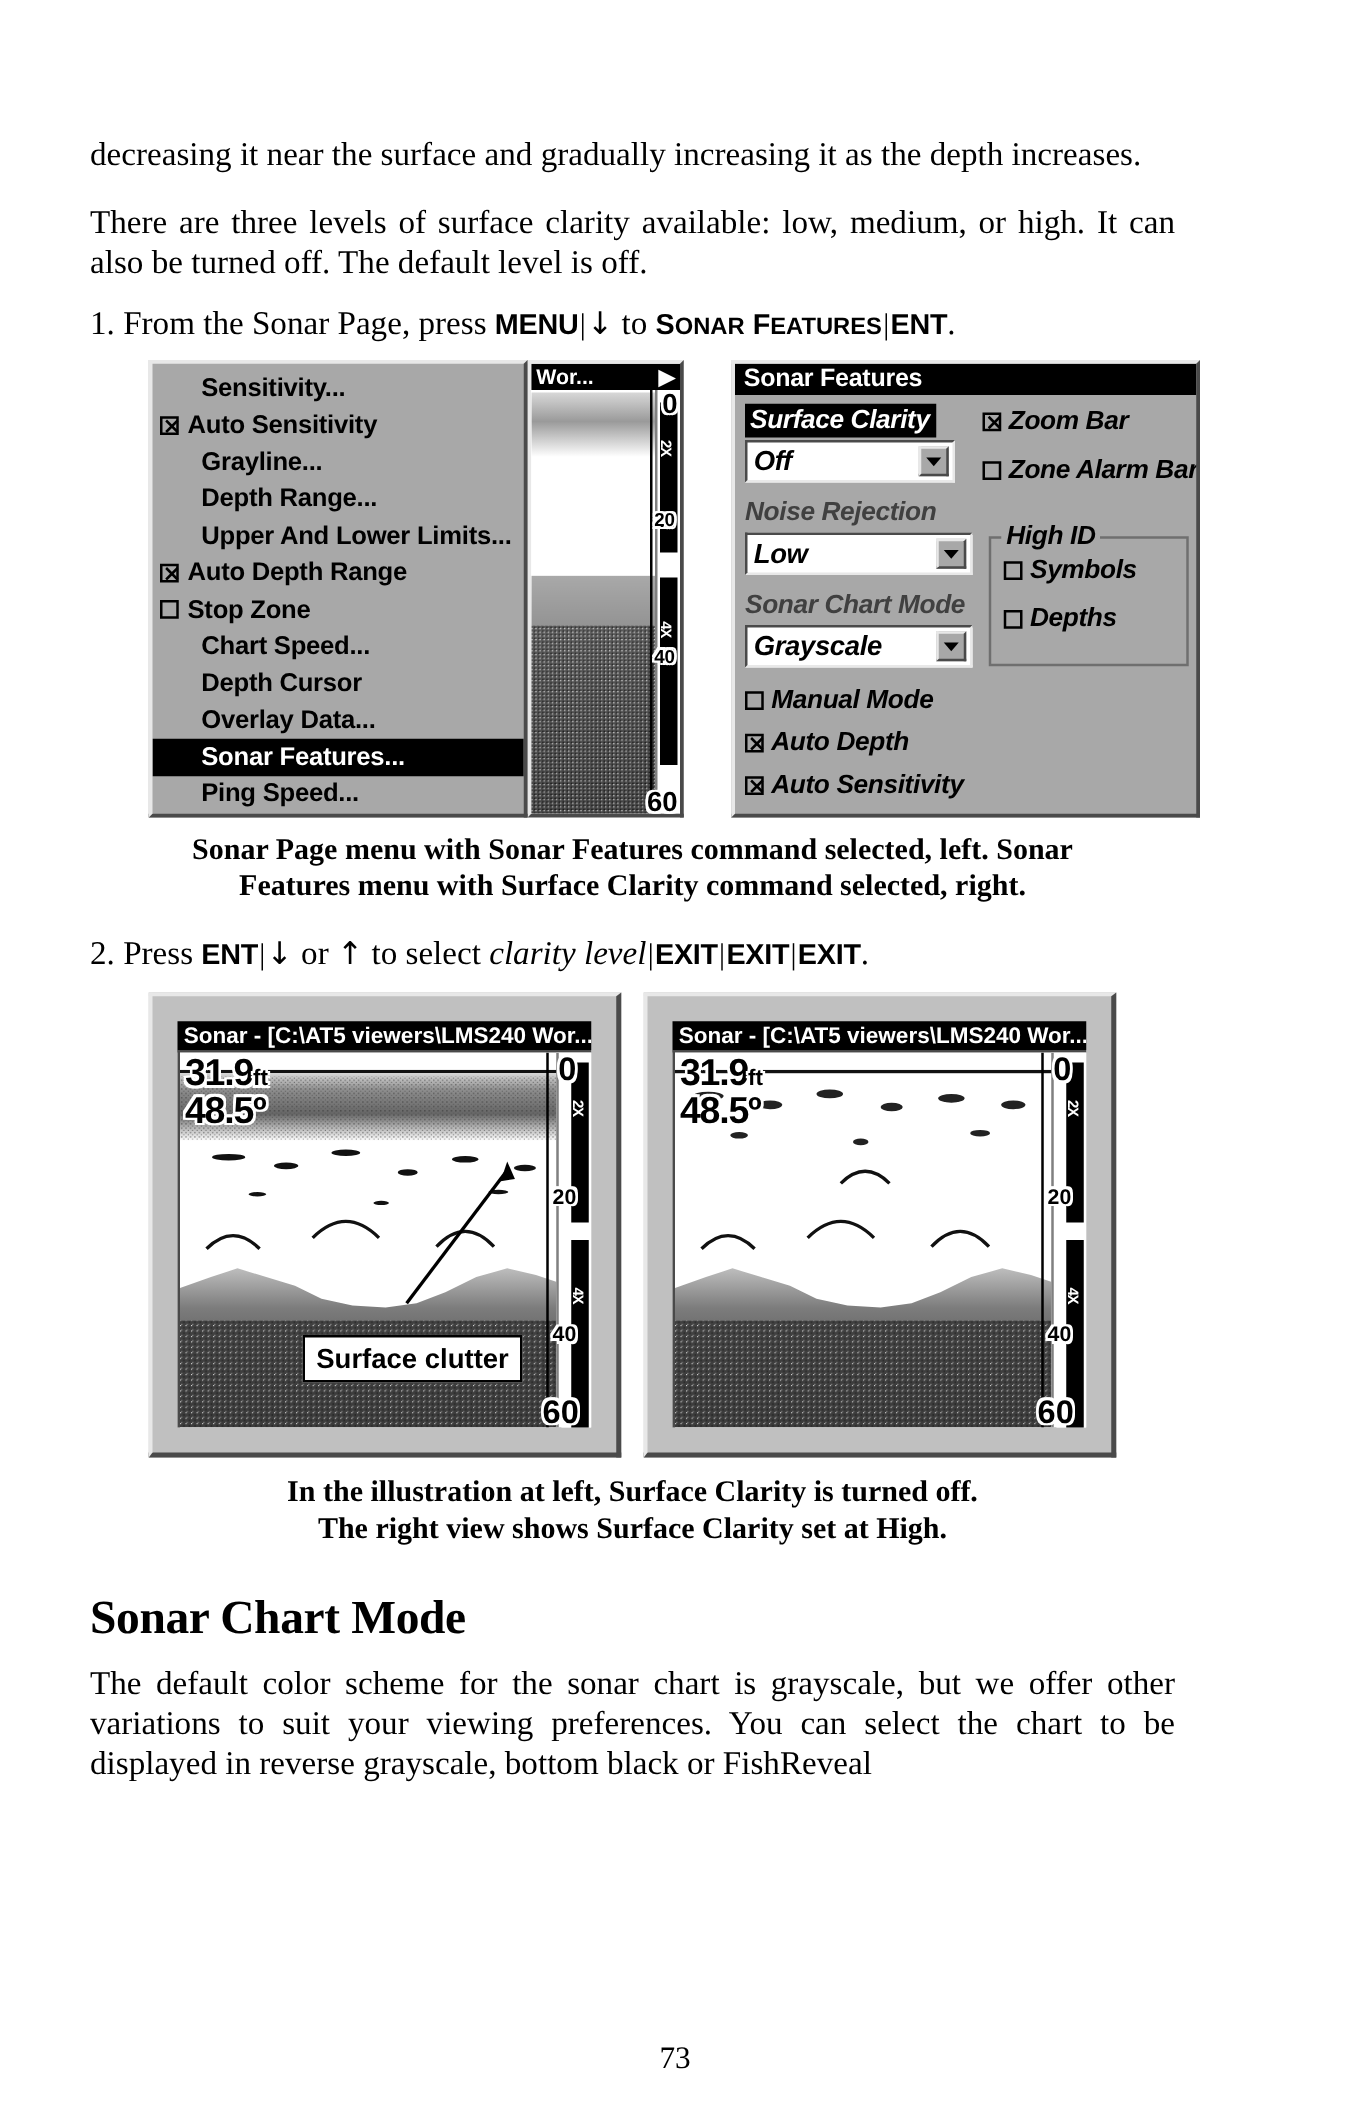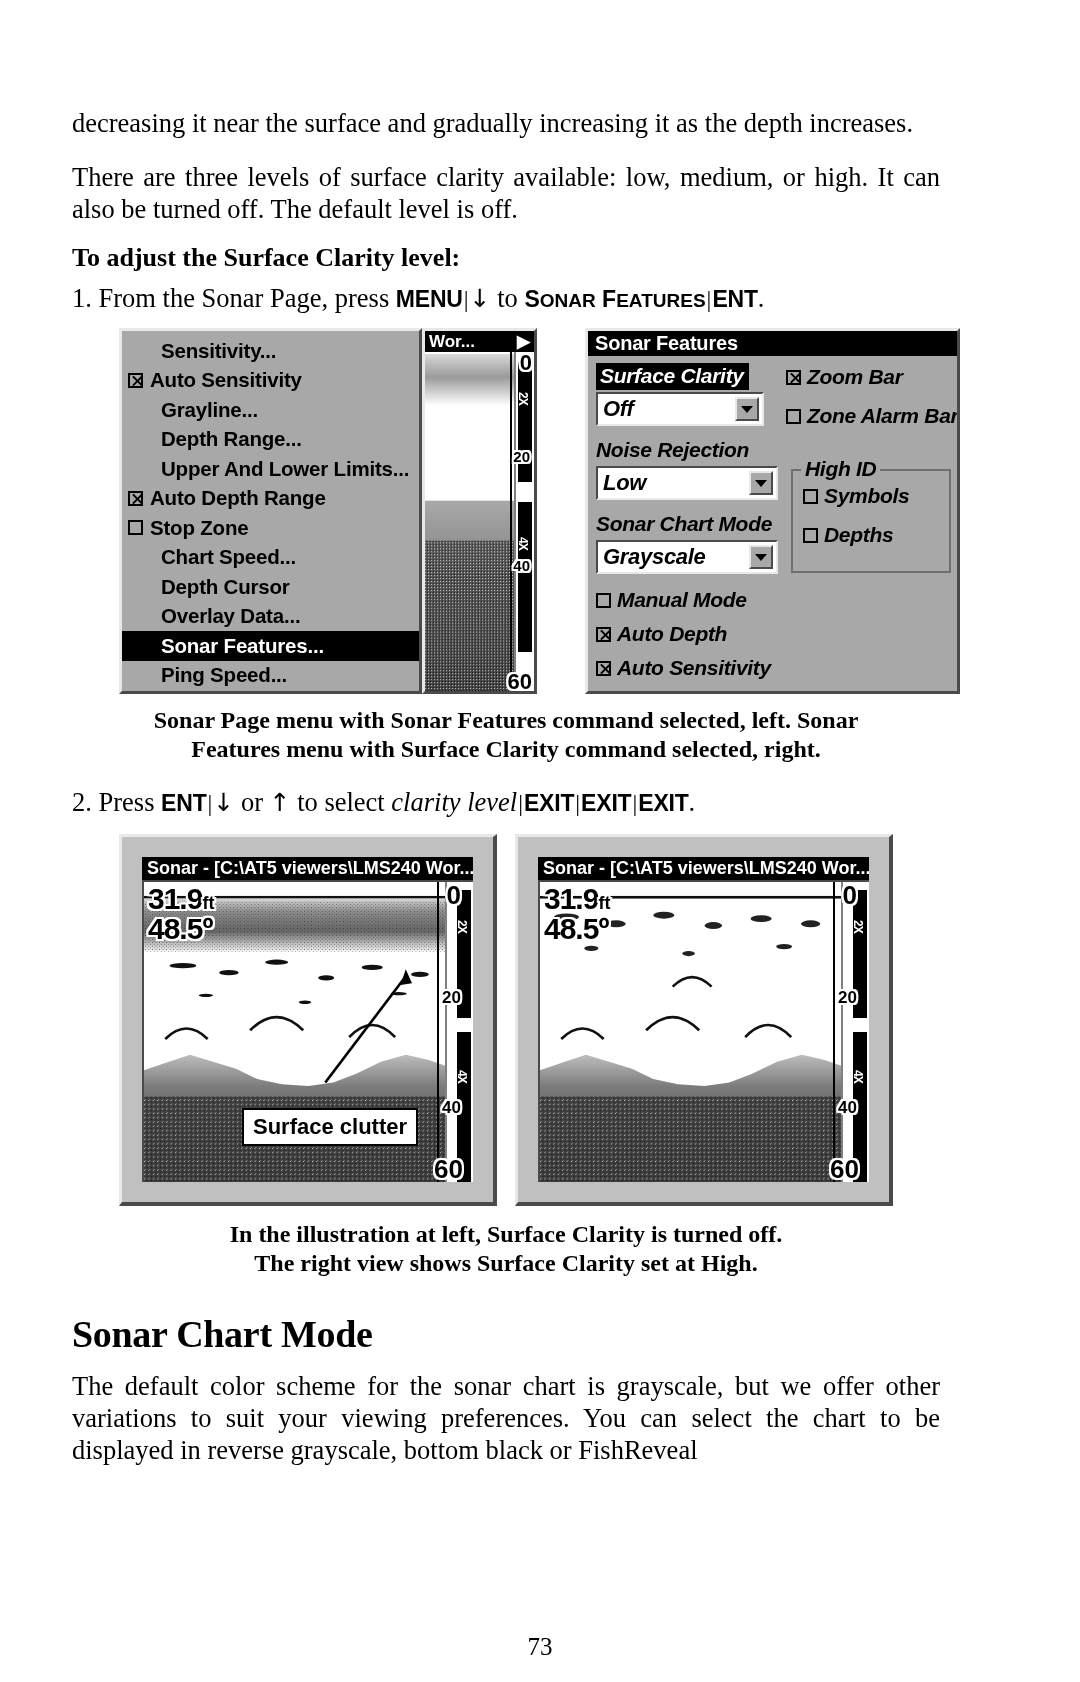--- a/index.html
+++ b/index.html
@@ -68,21 +68,21 @@
   .cbx.on::before{
     content:"";position:absolute;left:1px;top:5px;width:13px;height:2px;
     background:#000;transform:rotate(45deg);
   }
   .cbx.on::after{
     content:"";position:absolute;left:1px;top:5px;width:13px;height:2px;
     background:#000;transform:rotate(-45deg);
   }
   
   #left-sonar{
-    position:absolute;left:350px;top:0;width:115px;height:366px;
+    position:absolute;left:350px;top:0;width:125px;height:366px;
     box-sizing:border-box;
     border-top:3px solid #e8e8e8;border-left:3px solid #e8e8e8;
     border-right:3px solid #4a4a4a;border-bottom:3px solid #4a4a4a;
     background:#fff;overflow:hidden;
     font-family:"Liberation Sans",sans-serif;
   }
   #left-sonar .tbar{
     background:#000;color:#fff;font-size:17px;font-weight:bold;
     height:21px;line-height:21px;padding-left:4px;white-space:nowrap;
     overflow:hidden;
@@ -90,21 +90,21 @@
   .sonar-canvas{position:relative;width:100%;height:calc(100% - 21px);background:#fff;}
 
   
   #features{left:513px;top:0;width:375px;height:366px;padding:0;}
   .dlg-title{
     background:#000;color:#fff;font-size:20px;font-weight:bold;
     height:25px;line-height:25px;padding-left:7px;letter-spacing:-0.2px;
   }
   .dlg-body{position:relative;width:100%;height:calc(100% - 25px);font-style:italic;}
   .fld-label{
-    position:absolute;font-size:21px;font-weight:bold;color:#000000;
+    position:absolute;font-size:21px;font-weight:bold;color:#404040;
     letter-spacing:-0.3px;white-space:nowrap;
   }
   .fld-label.hl{background:#000;color:#fff;padding:1px 5px 2px 4px;}
   .combo{
     position:absolute;box-sizing:border-box;background:#fff;
     border-top:2px solid #4a4a4a;border-left:2px solid #4a4a4a;
     border-right:2px solid #e8e8e8;border-bottom:2px solid #e8e8e8;
     display:flex;align-items:center;
   }
   .combo .val{
@@ -205,21 +205,20 @@
 </style>
 </head>
 <body>
 
 <div class="page">
 <div class="content">
 
   <p class="body">decreasing it near the surface and gradually increasing it as the depth increases.</p>
   <p class="body last">There are three levels of surface clarity available: low, medium, or high. It can also be turned off. The default level is off.</p>
 
-  <div class="bold-head">To adjust the Surface Clarity level:</div>
 
   <div class="step"><span>1. From the Sonar Page, press </span><span class="key">MENU</span><span class="sep">|</span><span class="arrow">↓</span><span> to </span><span class="smallcaps"><span>S</span><span class="sc">ONAR</span>&nbsp;<span>F</span><span class="sc">EATURES</span></span><span class="sep">|</span><span class="key">ENT</span><span>.</span></div>
 
   <div class="figrow" style="height:372px;">
 
     <div id="left-sonar">
       <div class="tbar">
         <span>Wor...</span>
         <span style="float:right;padding-right:4px;">▶</span>
       </div>

